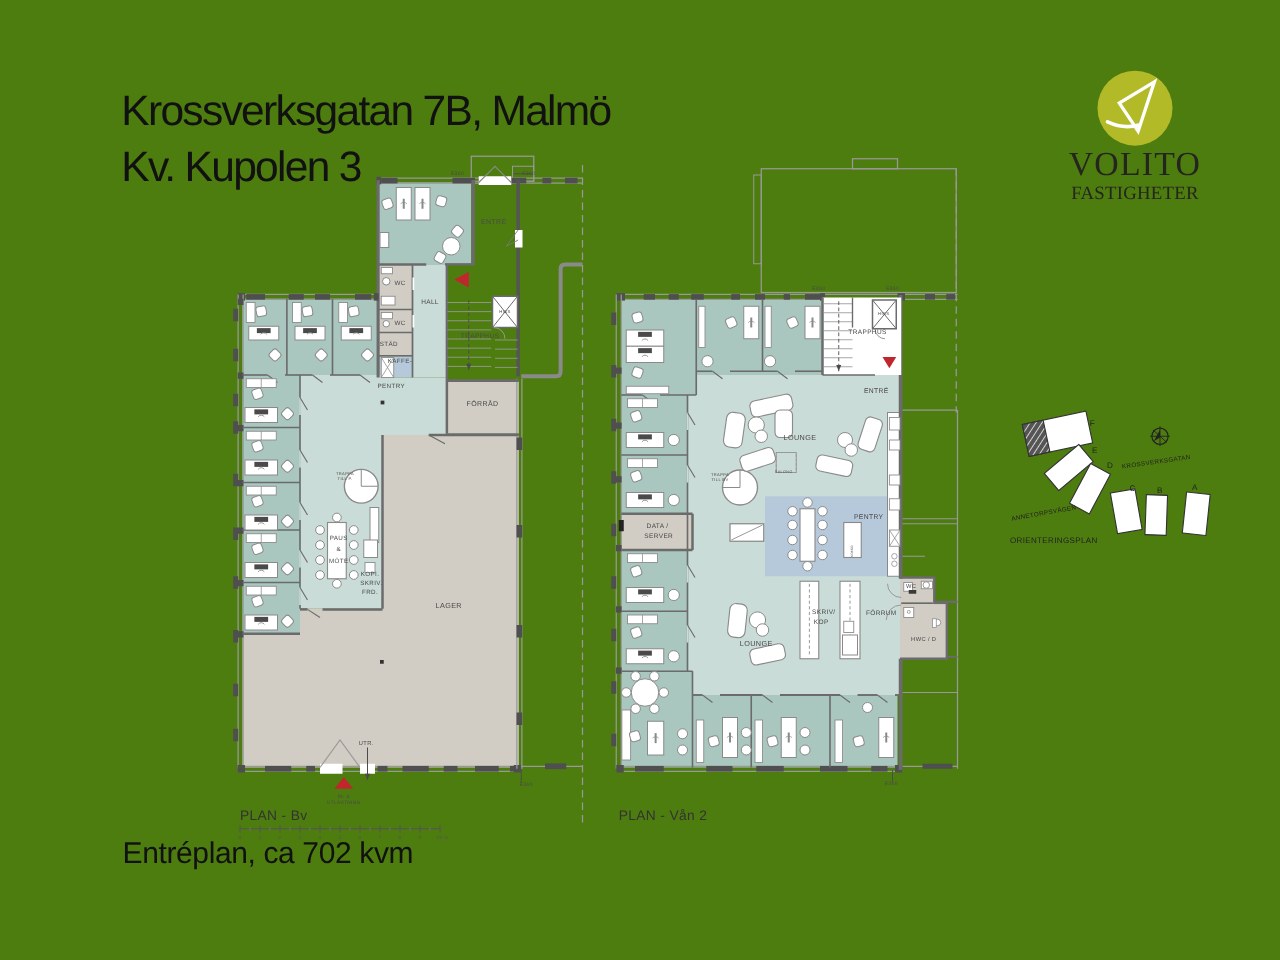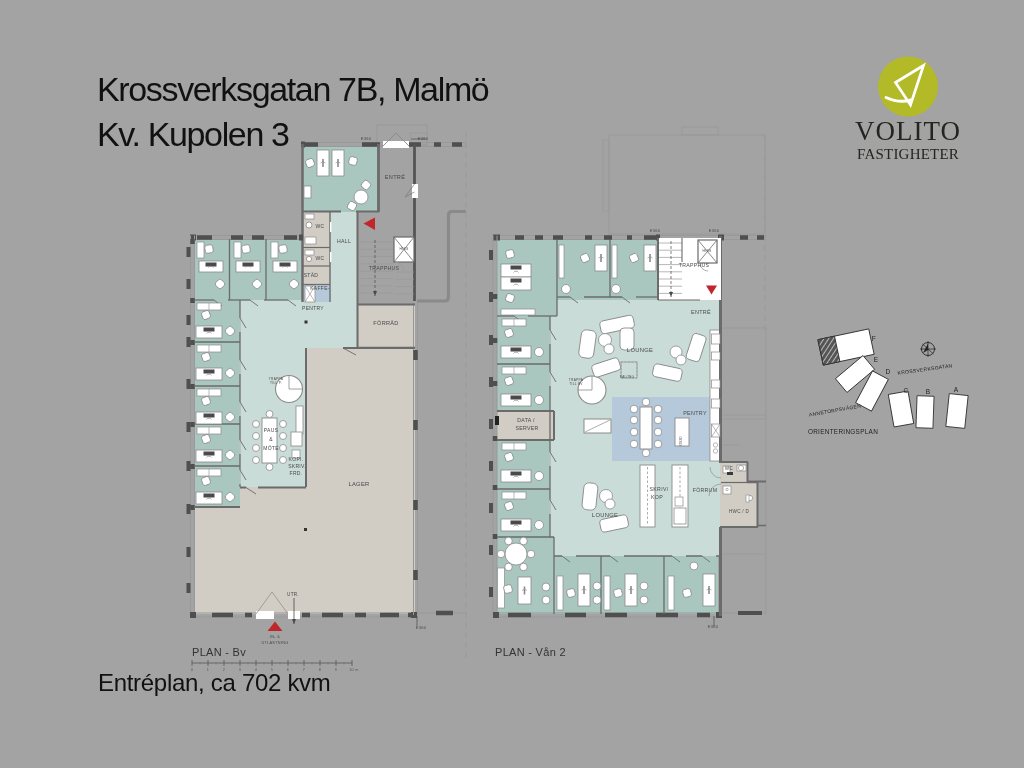--- a/index.html
+++ b/index.html
@@ -1,18 +1,18 @@
 <!DOCTYPE html>
 <html><head>
 <meta charset="utf-8">
 <style>
 html,body{margin:0;padding:0;background:#fff;width:1024px;height:768px;overflow:hidden}
 *{box-sizing:border-box}
 body{font-family:"Liberation Sans",sans-serif}
-#page{position:relative;width:1024px;height:768px;background:#a3a3a3}
+#page{position:relative;width:1024px;height:768px;background:#4d7c0f}
 .title{position:absolute;left:97px;top:67px;font-size:34px;letter-spacing:-1.35px;color:#111;line-height:45px;white-space:nowrap}
 .btm{position:absolute;left:98px;top:669px;font-size:24px;letter-spacing:-0.3px;color:#111;white-space:nowrap}
 </style>
 </head>
 <body>
 <div id="page">
 <div class="title">Krossverksgatan 7B, Malmö<br>Kv. Kupolen 3</div>
 <div class="btm">Entréplan, ca 702 kvm</div>
 <svg id="main" width="1024" height="768" viewBox="0 0 1024 768" style="position:absolute;left:0;top:0">
 <g id="logo">

